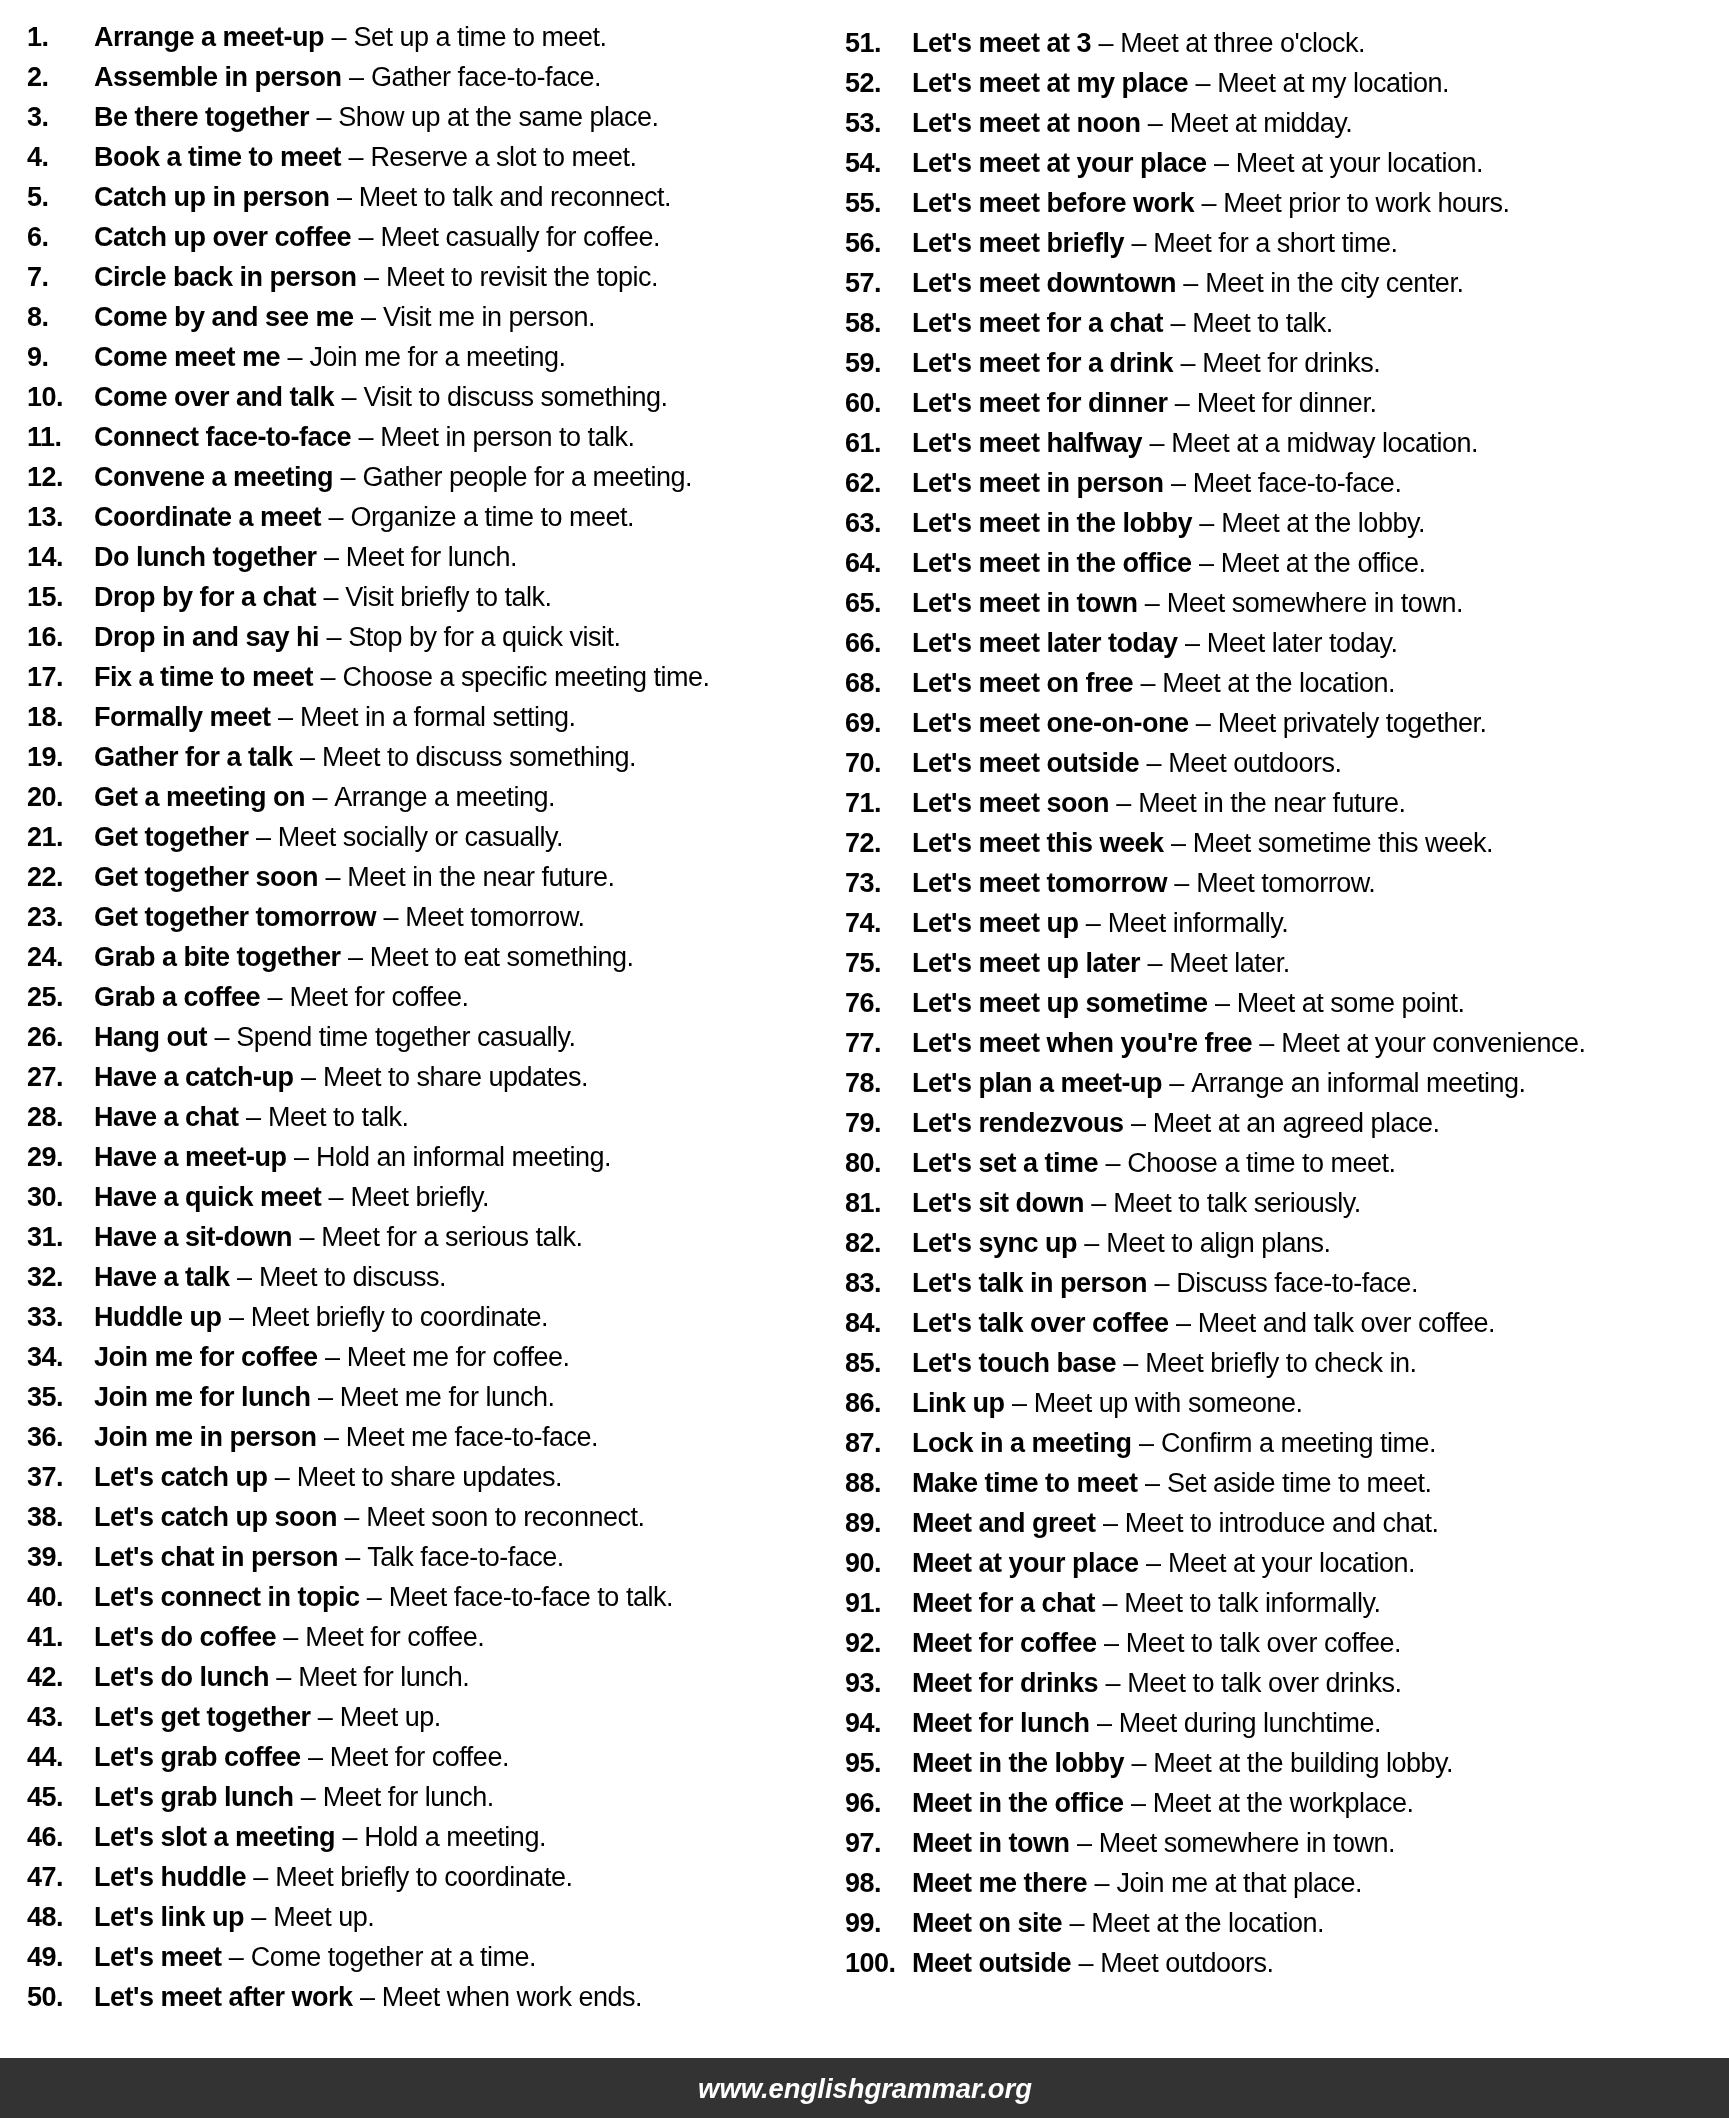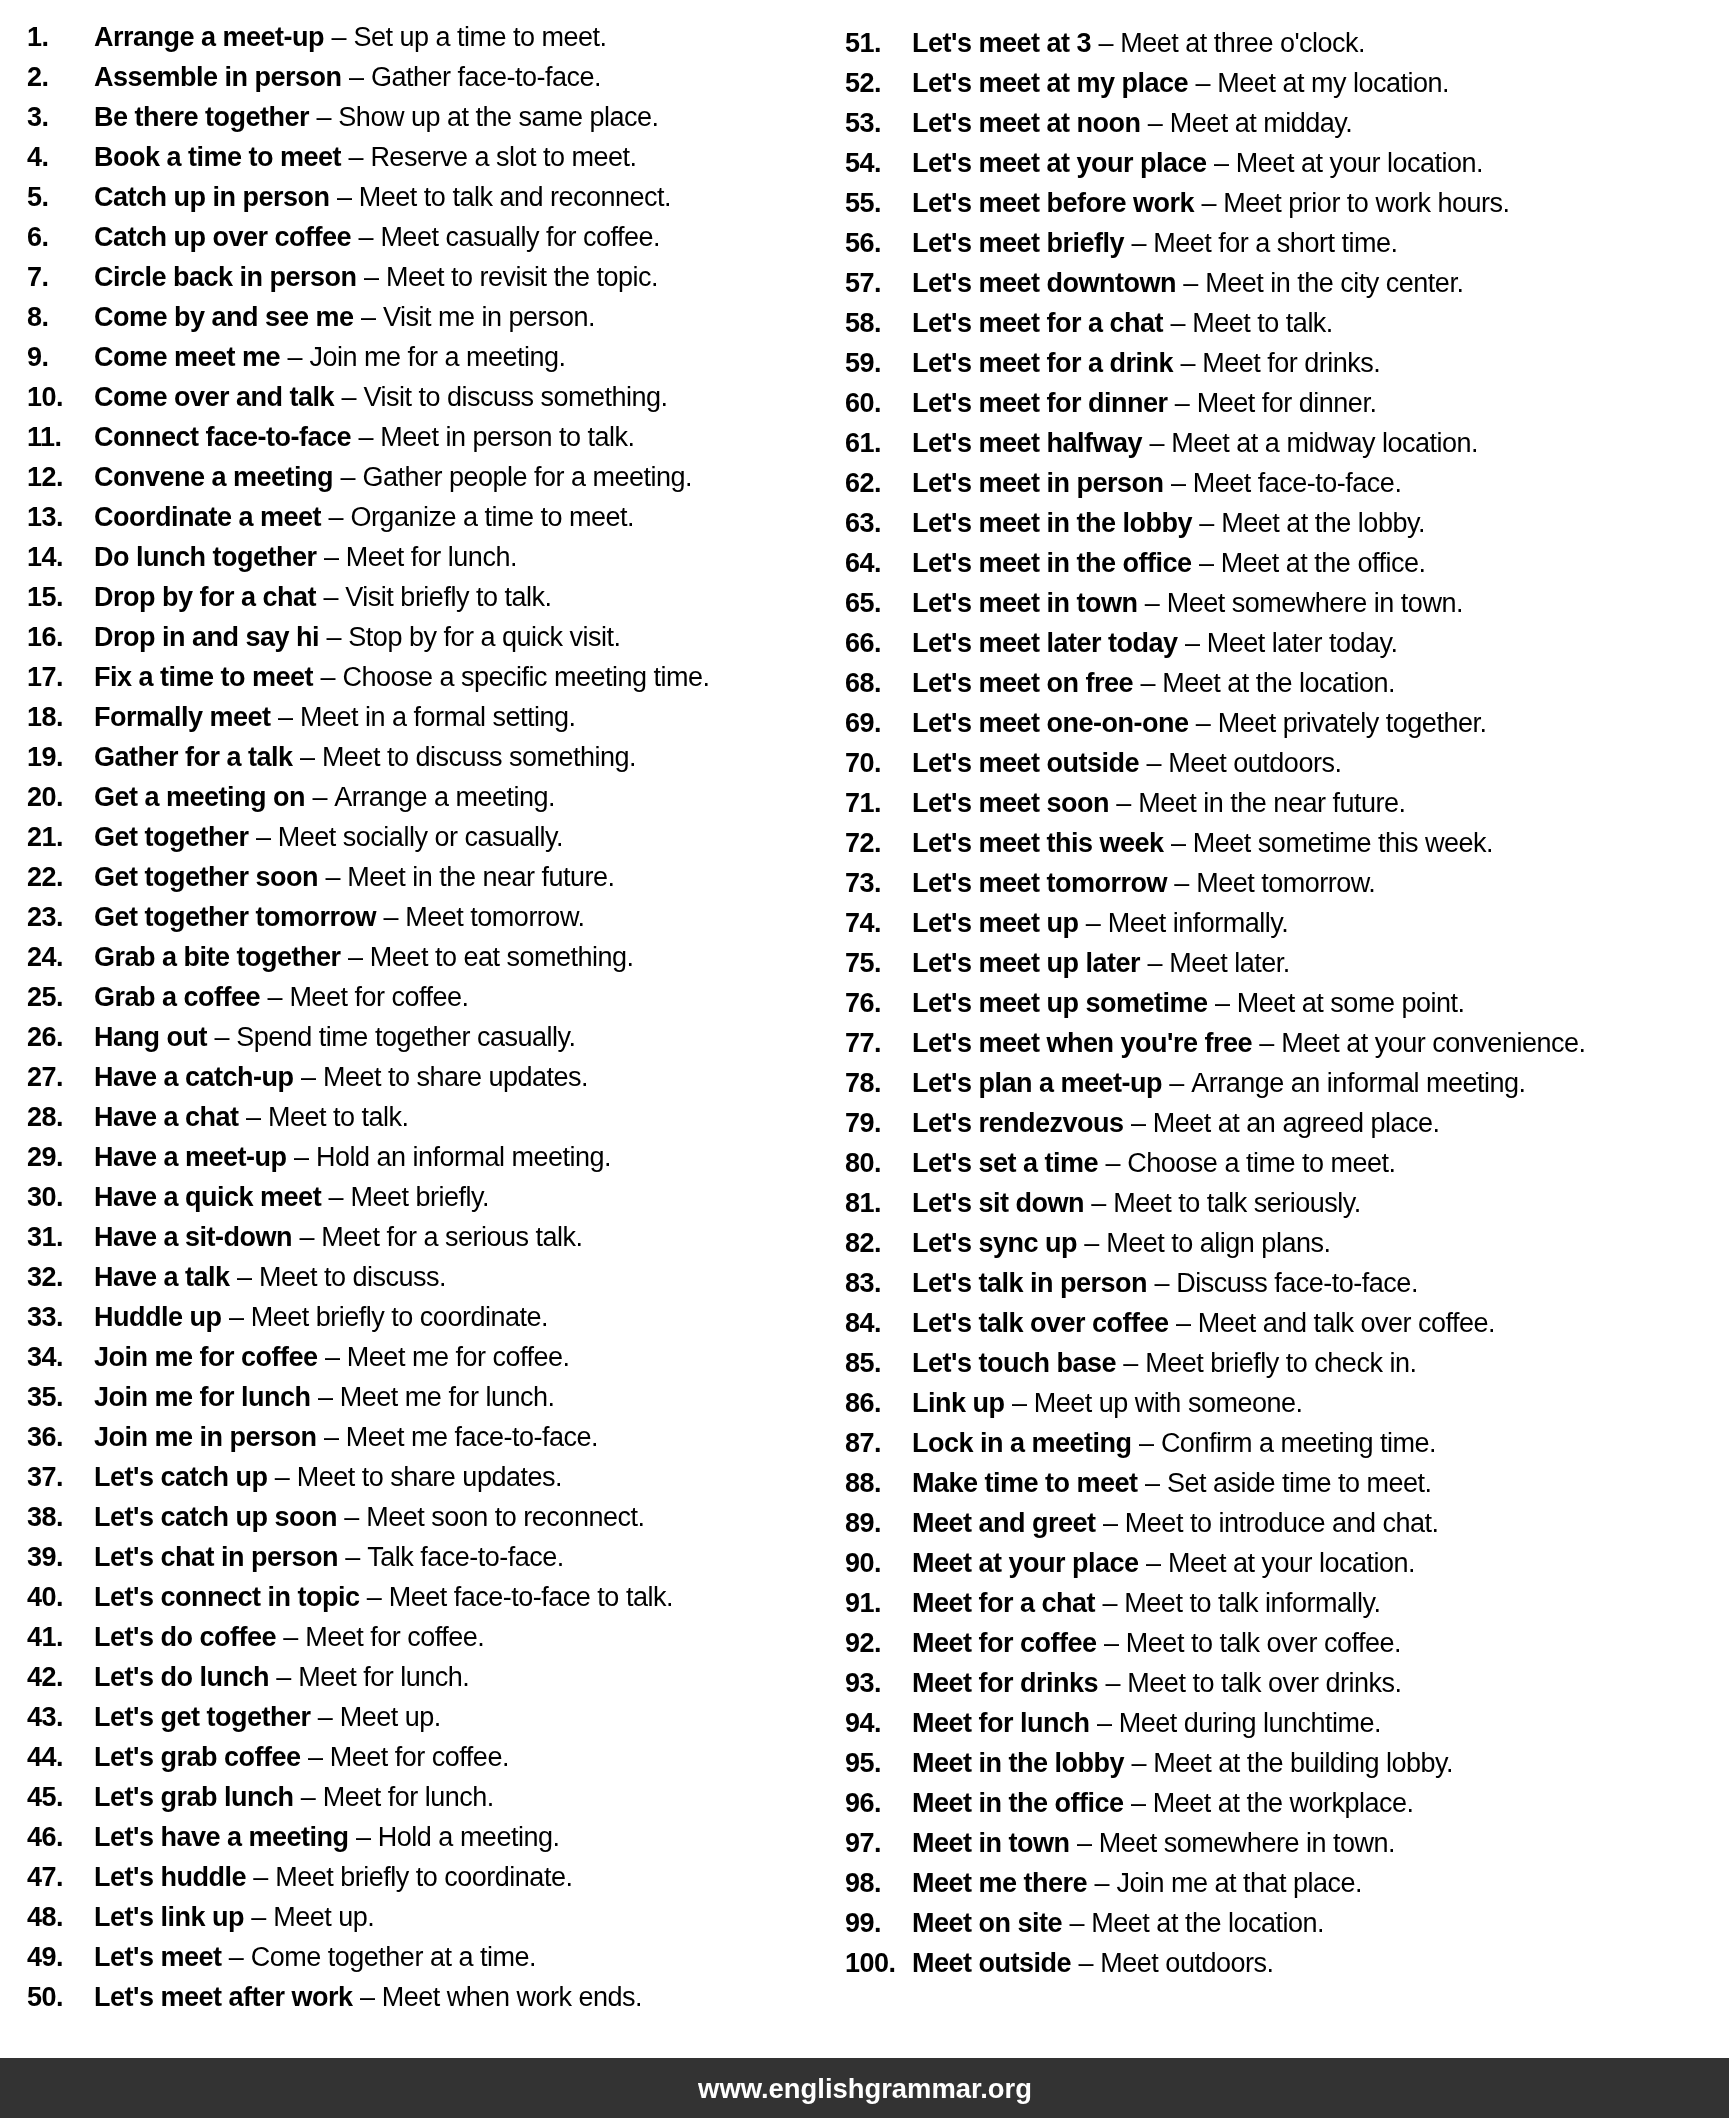--- a/index.html
+++ b/index.html
@@ -28,20 +28,21 @@
     left:0;
     top:2058px;
     width:100%;
     height:61px;
     display:flex;
     align-items:center;
     justify-content:center;
     font-weight:700;
     font-size:27.4px;
     letter-spacing:0;
+    font-style:italic;
   }
 </style>
 </head>
 <body>
 
 <div class="page" style="background: rgb(255, 255, 255); color: rgb(0, 0, 0);">
   <div class="col col-left" id="col-left">
       <div class="item">
         <span class="num">1.</span>
         <span class="txt"><span class="phrase">Arrange a meet-up</span><span class="sep">–</span><span class="def">Set up a time to meet.</span></span>
@@ -217,21 +218,21 @@
       <div class="item">
         <span class="num">44.</span>
         <span class="txt"><span class="phrase">Let's grab coffee</span><span class="sep">–</span><span class="def">Meet for coffee.</span></span>
       </div>
       <div class="item">
         <span class="num">45.</span>
         <span class="txt"><span class="phrase">Let's grab lunch</span><span class="sep">–</span><span class="def">Meet for lunch.</span></span>
       </div>
       <div class="item">
         <span class="num">46.</span>
-        <span class="txt"><span class="phrase">Let's have a meeting</span><span class="sep">–</span><span class="def">Hold a meeting.</span></span>
+        <span class="txt"><span class="phrase">Let's slot a meeting</span><span class="sep">–</span><span class="def">Hold a meeting.</span></span>
       </div>
       <div class="item">
         <span class="num">47.</span>
         <span class="txt"><span class="phrase">Let's huddle</span><span class="sep">–</span><span class="def">Meet briefly to coordinate.</span></span>
       </div>
       <div class="item">
         <span class="num">48.</span>
         <span class="txt"><span class="phrase">Let's link up</span><span class="sep">–</span><span class="def">Meet up.</span></span>
       </div>
       <div class="item">

